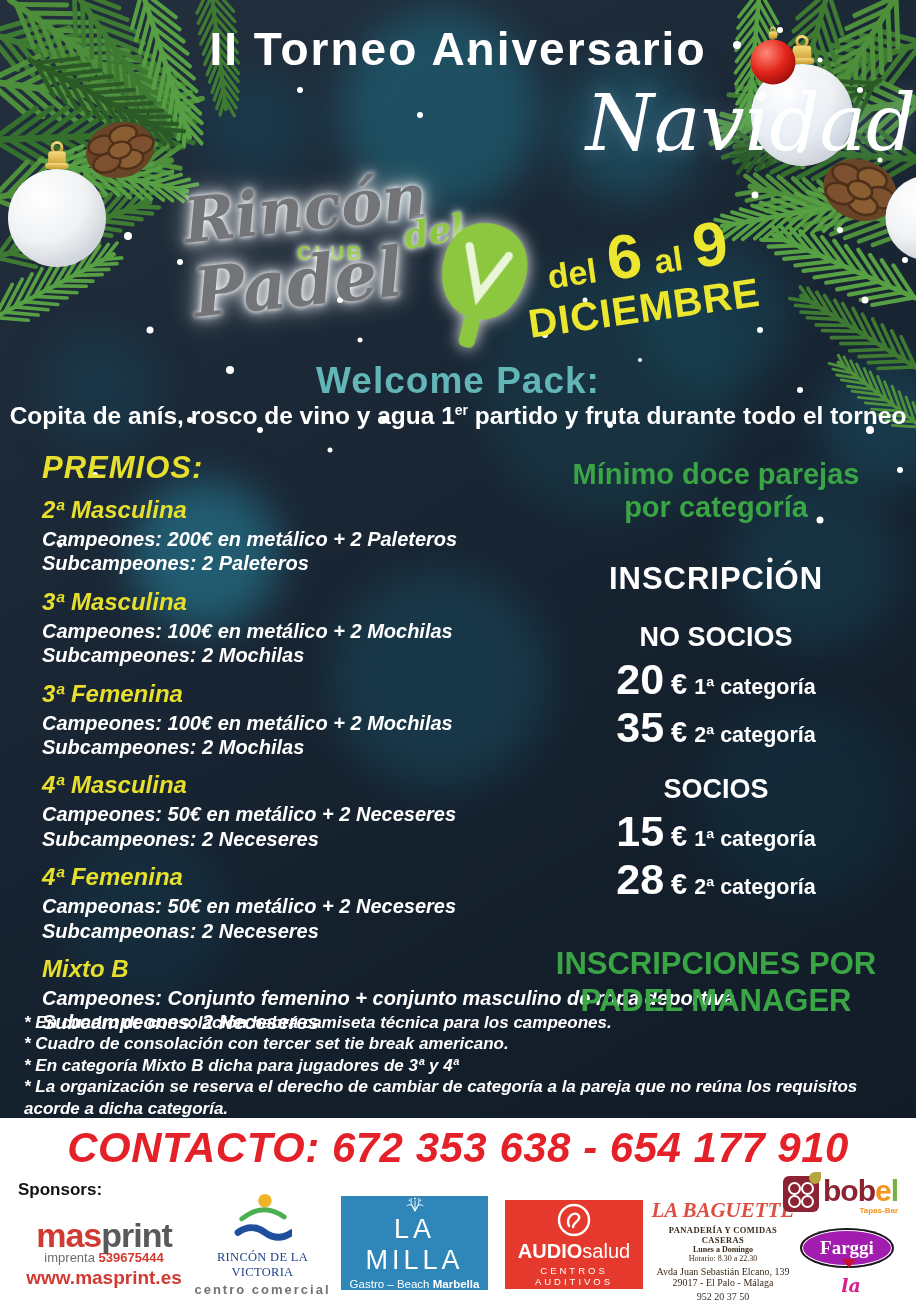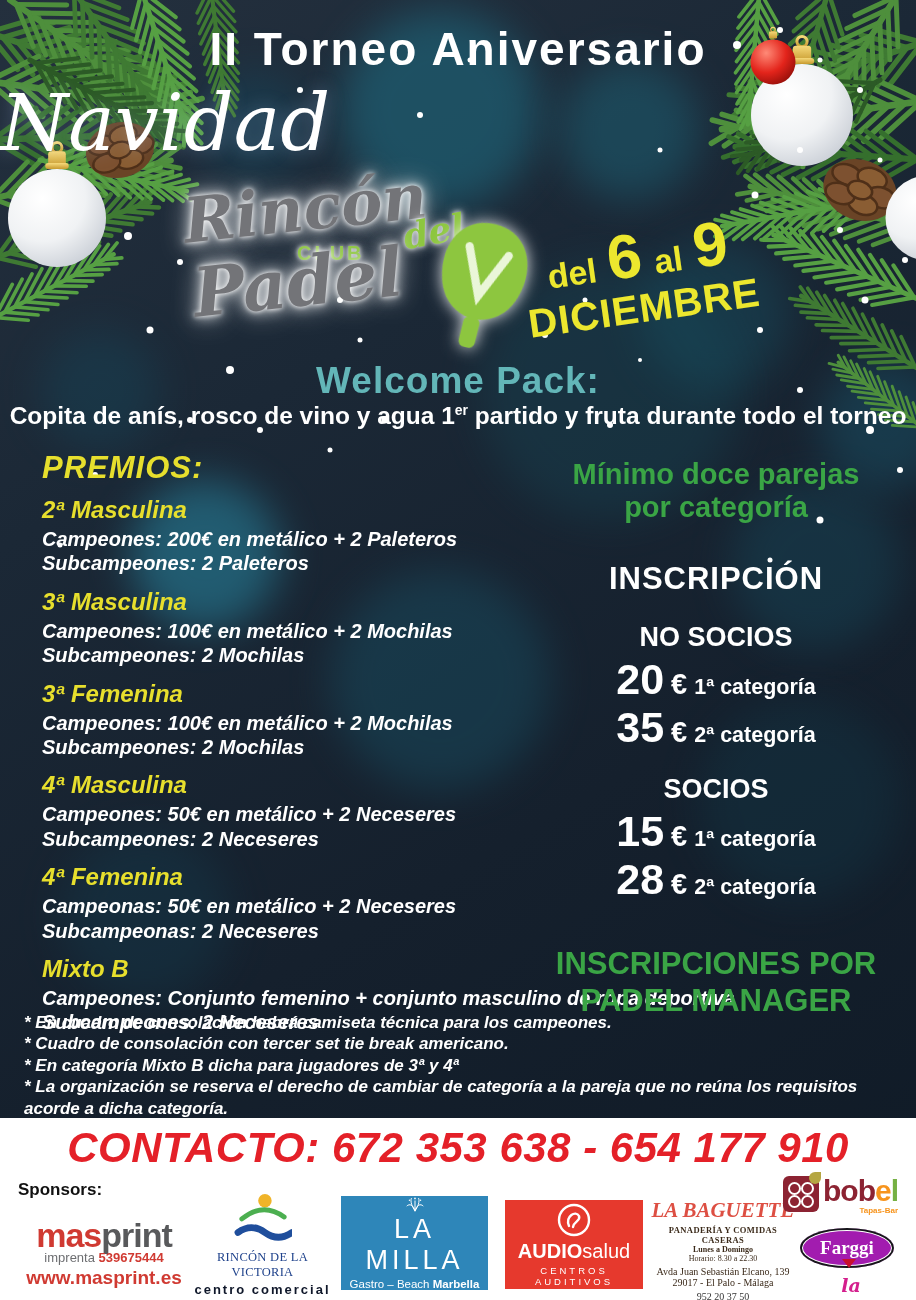--- a/index.html
+++ b/index.html
@@ -5,21 +5,21 @@
   html,body{margin:0;padding:0;background:#333;}
   .poster{position:relative;width:916px;height:1300px;overflow:hidden;
     font-family:"Liberation Sans",sans-serif;
     background:linear-gradient(150deg,#24303e 0%,#1b2836 30%,#15202d 62%,#0f1a26 100%);}
   .bokeh{position:absolute;border-radius:50%;filter:blur(20px);}
   .deco{position:absolute;left:0;top:0;z-index:1;pointer-events:none;}
   .content{position:absolute;left:0;top:0;width:916px;height:1300px;z-index:2;}
 
   .title{position:absolute;top:22px;left:0;width:100%;text-align:center;color:#fff;
     font-size:46px;font-weight:bold;letter-spacing:2px;}
-  .navidad{position:absolute;top:78px;left:0;width:100%;text-align:left;color:#fff;
+  .navidad{position:absolute;top:78px;left:0;width:100%;text-align:right;color:#fff;
     font-family:"DejaVu Serif",serif;font-style:italic;font-size:78px;
     text-shadow:0 0 18px rgba(180,210,255,.35);}
 
   .logo-block{position:absolute;left:175px;top:180px;width:345px;height:170px;}
   .logo-word{position:absolute;font-family:"DejaVu Serif",serif;font-style:italic;font-weight:bold;
     color:#737478;text-shadow:0 0 5px #fff,0 0 14px rgba(255,255,255,.95),0 0 28px rgba(255,255,255,.75);}
   .logo-rincon{left:8px;top:-8px;font-size:62px;transform:rotate(-6deg);}
   .logo-padel{left:18px;top:62px;font-size:68px;transform:rotate(-6deg);}
   .logo-del{left:228px;top:30px;font-size:36px;color:#8dc63f;
     text-shadow:0 0 5px #fff,0 0 12px rgba(255,255,255,.9);transform:rotate(-10deg);}
@@ -65,21 +65,21 @@
 
   .sp{position:absolute;text-align:center;}
   .masprint{left:25px;top:100px;width:158px;}
   .mp-name{font-size:34px;font-weight:bold;letter-spacing:-1px;line-height:1;}
   .mp-red{color:#d03a32;} .mp-gray{color:#58595b;}
   .mp-sub{font-size:13px;margin-top:-2px;} .mp-imprenta{color:#6d6e71;} .mp-phone{color:#d03a32;font-weight:bold;}
   .mp-web{font-size:19px;color:#d03a32;font-weight:bold;margin-top:2px;}
 
   .rv{left:190px;top:74px;width:145px;}
   .rv-name{font-family:"Liberation Serif",serif;font-size:12.5px;color:#20438c;letter-spacing:0.3px;margin-top:2px;}
-  .rv-sub{font-size:13px;font-weight:bold;letter-spacing:2px;color:#0f172a;margin-top:2px;}
+  .rv-sub{font-size:13px;font-weight:bold;letter-spacing:2px;color:#737373;margin-top:2px;}
 
   .lamilla{left:341px;top:78px;width:147px;height:94px;background:#2e86b9;color:#fff;
     display:flex;flex-direction:column;align-items:center;justify-content:center;}
   .lm-name{font-size:27px;letter-spacing:4px;margin-top:2px;}
   .lm-sub{font-size:11.5px;margin-top:2px;} .lm-sub b{font-weight:bold;}
 
   .audiosalud{left:505px;top:82px;width:138px;height:89px;background:#e6392d;color:#fff;
     display:flex;flex-direction:column;align-items:center;justify-content:center;}
   .as-name{font-size:20px;margin-top:2px;} .as-name b{font-weight:bold;}
   .as-sub{font-size:9.5px;letter-spacing:3px;margin-top:2px;}

